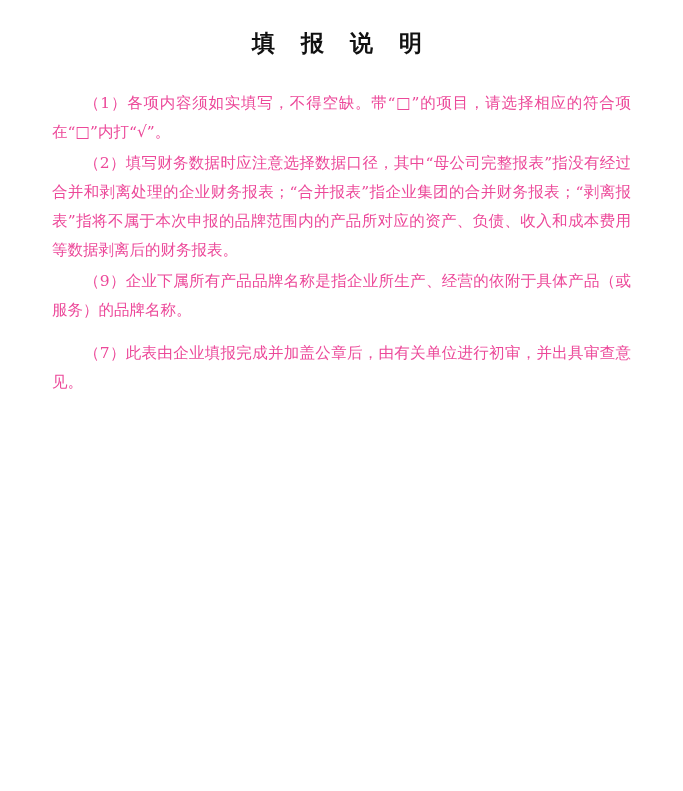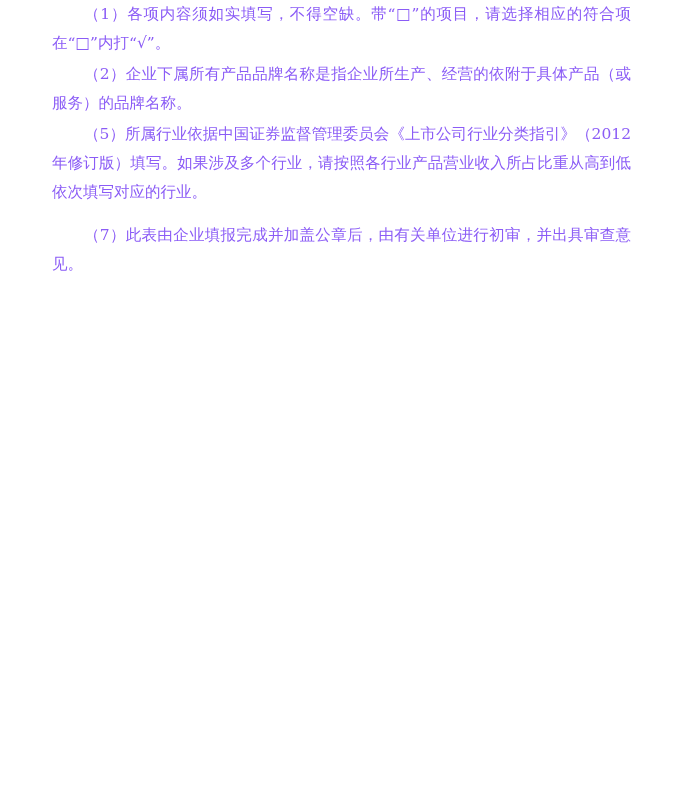--- a/index.html
+++ b/index.html
@@ -30,36 +30,37 @@
     margin-top: 28px;
     margin-bottom: 30px;
     font-family: "DejaVu Serif", "Liberation Serif", serif;
     color: #111;
   }
   .body-text {
     font-size: 15.5px;
     line-height: 29px;
     text-align: justify;
     text-justify: inter-ideograph;
-    color: #8b5cf6;
+    color: #ec4899;
   }
   .para {
     margin: 0 0 2px 0;
     text-indent: 32px;
   }
   .para.spaced {
     margin-top: 14px;
   }
 </style>
 </head>
 <body>
 
 <div class="page">
 
+  <h1 class="doc-title">填 报 说 明</h1>
 
   <div class="body-text">
     <p class="para">（1）各项内容须如实填写，不得空缺。带“□”的项目，请选择相应的符合项在“□”内打“√”。</p>
-    <p class="para">（2）企业下属所有产品品牌名称是指企业所生产、经营的依附于具体产品（或服务）的品牌名称。</p>
-    <p class="para">（5）所属行业依据中国证券监督管理委员会《上市公司行业分类指引》（2012 年修订版）填写。如果涉及多个行业，请按照各行业产品营业收入所占比重从高到低依次填写对应的行业。</p>
+    <p class="para">（2）填写财务数据时应注意选择数据口径，其中“母公司完整报表”指没有经过合并和剥离处理的企业财务报表；“合并报表”指企业集团的合并财务报表；“剥离报表”指将不属于本次申报的品牌范围内的产品所对应的资产、负债、收入和成本费用等数据剥离后的财务报表。</p>
+    <p class="para">（9）企业下属所有产品品牌名称是指企业所生产、经营的依附于具体产品（或服务）的品牌名称。</p>
     <p class="para spaced">（7）此表由企业填报完成并加盖公章后，由有关单位进行初审，并出具审查意见。</p>
   </div>
 
 </div>
 
 </body></html>

